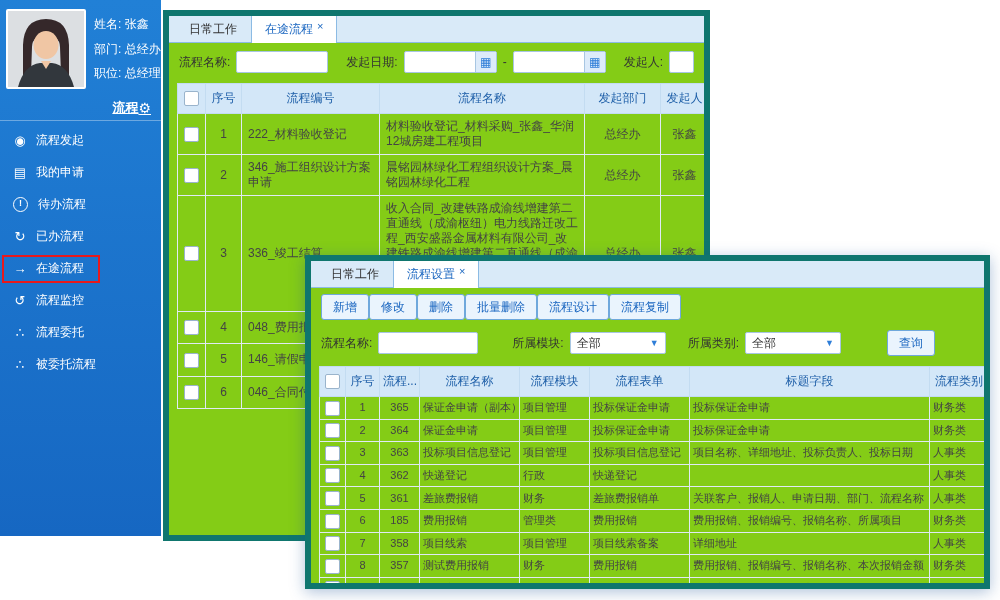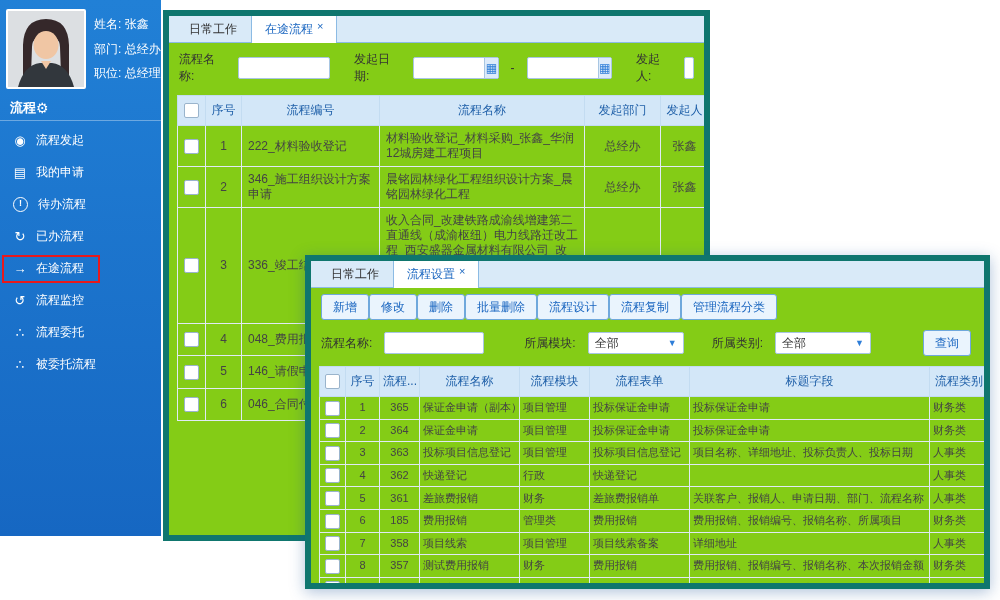--- a/index.html
+++ b/index.html
@@ -6,22 +6,22 @@
   .screen{position:relative;width:1000px;height:600px;background:#fff;overflow:hidden;
           font-family:"Liberation Sans","DejaVu Sans",sans-serif;}
 
   
   .sidebar{position:absolute;left:0;top:0;width:161px;height:536px;color:#fff;
            background:linear-gradient(180deg,#2180d6 0%,#1667c2 100%);}
   .profile{display:flex;padding:9px 6px 6px;}
   .avatar{width:76px;height:76px;border:2px solid #fff;border-radius:2px;background:#dcdfe2;flex:none;}
   .pinfo{margin-left:8px;display:flex;flex-direction:column;justify-content:space-between;
          padding:7px 0;font-size:12px;white-space:nowrap;}
-  .sec-head{display:flex;justify-content:flex-start;align-items:center;height:25px;
-            padding:0 10px;font-size:13px;font-weight:bold;border-bottom:1px solid rgba(255,255,255,.35);}
+  .sec-head{display:flex;justify-content:flex-end;align-items:center;height:25px;
+            padding:0 10px;font-size:13px;font-weight:bold;border-bottom:1px solid rgba(255,255,255,.35);text-decoration:underline;}
   .gear{font-size:14px;cursor:pointer;}
   .menu{padding-top:3px;}
   .mi{position:relative;display:flex;align-items:center;height:32px;padding:0 12px;
       font-size:12px;cursor:pointer;}
   .mi-ic{width:16px;margin-right:8px;text-align:center;font-size:13px;flex:none;}
   .mi-ic.circle{width:13px;height:13px;line-height:11px;border:1px solid #fff;border-radius:50%;
                 font-size:9px;font-weight:bold;margin-left:1px;margin-right:10px;}
   .red-box{position:absolute;left:2px;top:3px;width:94px;height:24px;border:2px solid #e8191c;pointer-events:none;}
 
   
@@ -29,21 +29,21 @@
   .win1{left:163px;top:10px;width:547px;height:531px;z-index:1;}
   .win2{left:305px;top:255px;width:685px;height:334px;z-index:2;box-shadow:0 3px 14px rgba(25,80,150,.35);}
 
   .tabbar{display:flex;align-items:flex-end;background:#d9eaf8;border-bottom:1px solid #8cbbe4;
           padding:3px 6px 0;height:27px;box-sizing:border-box;}
   .tab{font-size:12px;color:#333;padding:5px 13px;border:1px solid transparent;border-bottom:none;
        margin-bottom:-1px;cursor:pointer;display:flex;align-items:flex-start;gap:4px;}
   .tab.active{background:#fff;color:#1a66c0;border-color:#8cbbe4;}
   .tab .close{font-size:11px;line-height:10px;color:#1a66c0;cursor:pointer;}
 
-  .filterbar{display:flex;align-items:center;padding:8px 10px;gap:12px;font-size:12px;color:#333;}
+  .filterbar{display:flex;align-items:center;padding:8px 10px;gap:6px;font-size:12px;color:#333;}
   .txt{height:22px;border:1px solid #a8c6e2;border-radius:2px;padding:0 4px;font-size:12px;
        outline:none;box-sizing:border-box;background:#fff;}
   .grow{flex:1;min-width:0;}
   .datebox{display:flex;align-items:center;height:22px;border:1px solid #a8c6e2;border-radius:2px;
            box-sizing:border-box;overflow:hidden;background:#fff;}
   .datebox input{border:none;width:62px;height:18px;padding:0 4px;font-size:12px;outline:none;}
   .cal{width:20px;height:22px;background:#ddebfa;color:#2f7ed8;display:flex;align-items:center;
        justify-content:center;font-size:12px;border-left:1px solid #a8c6e2;cursor:pointer;}
   .select{display:flex;align-items:center;justify-content:space-between;width:96px;height:22px;
           border:1px solid #a8c6e2;border-radius:2px;padding:0 6px;font-size:12px;
@@ -240,21 +240,20 @@
       </div>
     </div>
 
     <div class="toolbar">
       <div class="btn">新增</div>
       <div class="btn">修改</div>
       <div class="btn">删除</div>
       <div class="btn">批量删除</div>
       <div class="btn">流程设计</div>
       <div class="btn">流程复制</div>
-      <div class="btn">管理流程分类</div>
     </div>
 
     <div class="filterbar">
       <span>流程名称:</span>
       <input class="txt" style="width: 100px;">
       <span style="margin-left:28px">所属模块:</span>
       <span class="select">
         <span>全部</span>
         <span class="caret">▼</span>
       </span>

